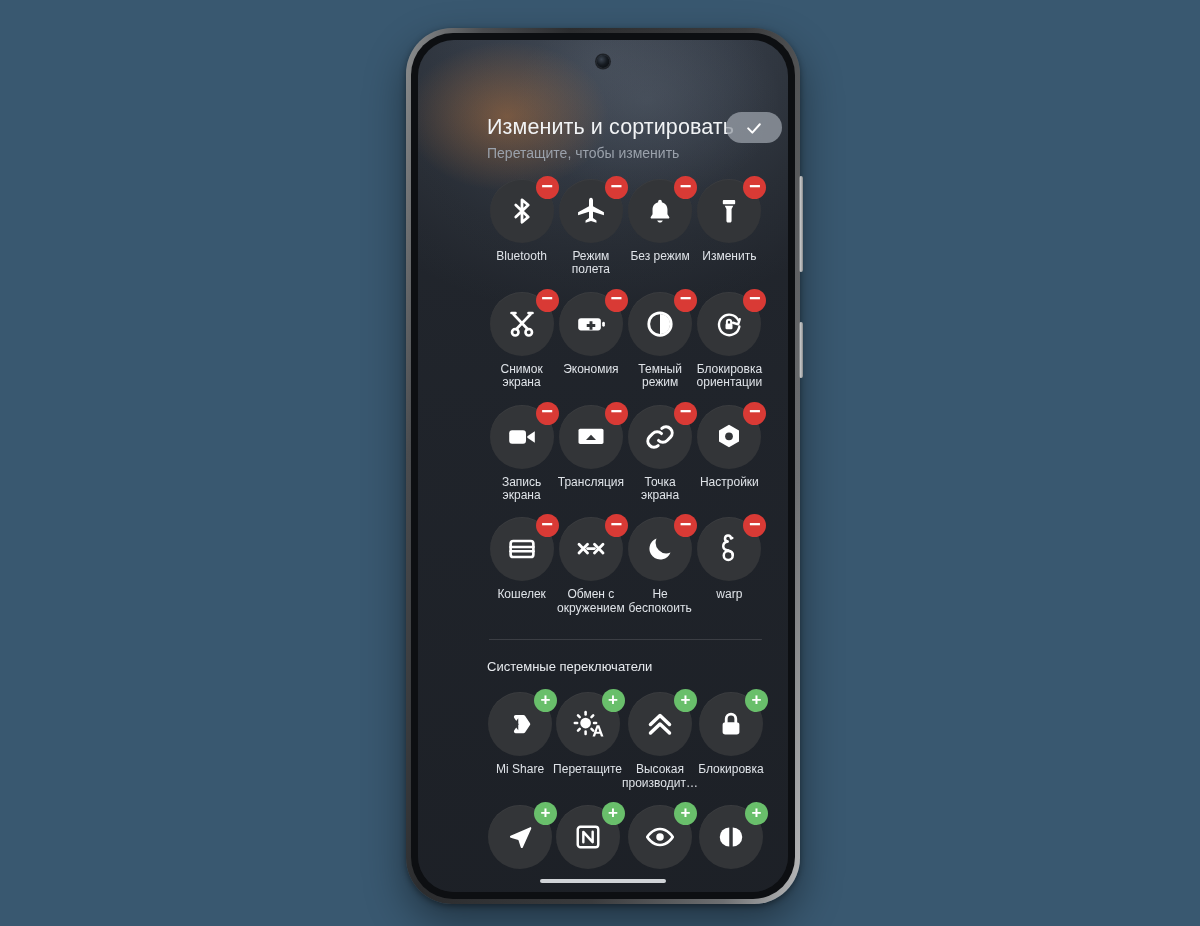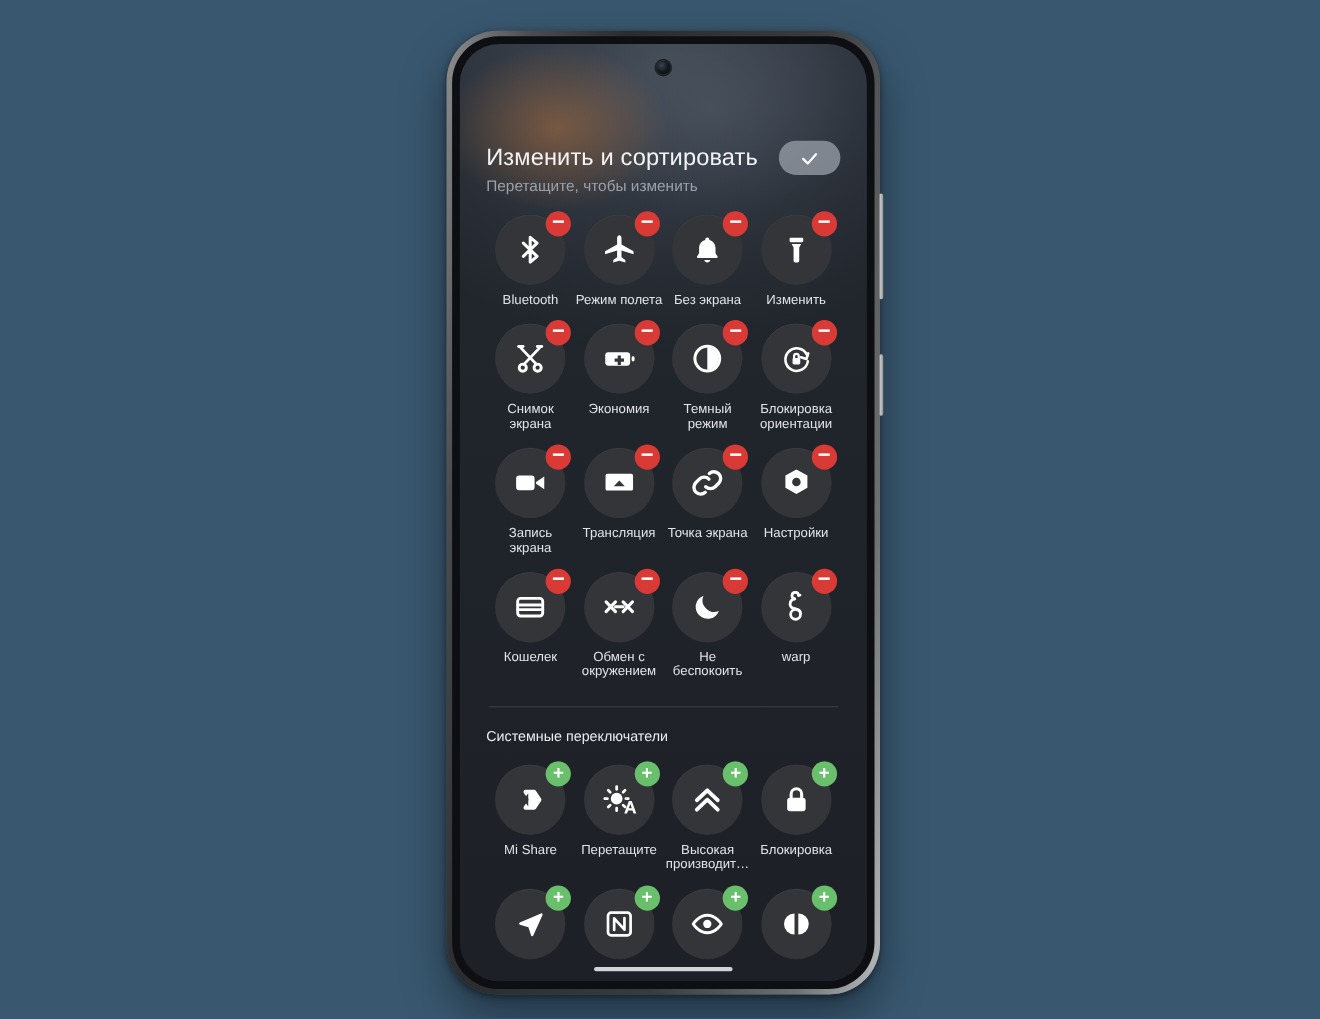--- a/index.html
+++ b/index.html
@@ -87,22 +87,23 @@
     height: 13px;
     border-radius: 50%;
     background: radial-gradient(circle at 38% 34%, #3b4450 0%, #151a20 48%, #05070a 100%);
     box-shadow: 0 0 0 1.5px rgba(0,0,0,0.55);
   }
 
   
   #content {
     position: absolute;
     inset: 0;
-    padding: 16px 24px;
+    padding: 0 24px;
     box-sizing: border-box;
+    margin-left: 45px;
   }
 
   #header-row {
     display: flex;
     align-items: center;
     justify-content: space-between;
     margin-top: 72px;
   }
   #edit-title {
     color: #f1f3f5;
@@ -270,21 +271,21 @@
               <div class="tile-circle">
                 <svg width="28" height="28" viewBox="0 0 24 24">
                   <path class="i" d="M12 2.4c-.9 0-1.6.7-1.6 1.6v.5C7.6 5.2 5.6 7.7 5.6 10.7v4.1l-1.5 2.3c-.4.6 0 1.4.8 1.4h14.2c.8 0 1.2-.8.8-1.4l-1.5-2.3v-4.1c0-3-2-5.5-4.8-6.2v-.5c0-.9-.7-1.6-1.6-1.6z"></path>
                   <path class="i" d="M9.6 20.1c.3 1.1 1.3 1.8 2.4 1.8s2.1-.7 2.4-1.8z"></path>
                 </svg>
               </div>
               <div class="badge badge-remove">
                 <span>−</span>
               </div>
             </div>
-            <div class="tile-label">Без экрана</div>
+            <div class="tile-label">Без режим</div>
           </div>
           <div class="tile">
             <div class="tile-circle-wrap">
               <div class="tile-circle">
                 <svg width="28" height="28" viewBox="0 0 24 24">
                   <path class="i" d="M7.6 2.6h8.8c.5 0 .9.4.9.9v1.8c0 .5-.4.9-.9.9H7.6c-.5 0-.9-.4-.9-.9V3.5c0-.5.4-.9.9-.9z"></path>
                   <path class="i" d="M8.3 7.6h7.4l-1.5 2.6v10.4c0 .7-.6 1.3-1.3 1.3h-1.8c-.7 0-1.3-.6-1.3-1.3V10.2z"></path>
                 </svg>
               </div>
               <div class="badge badge-remove">

